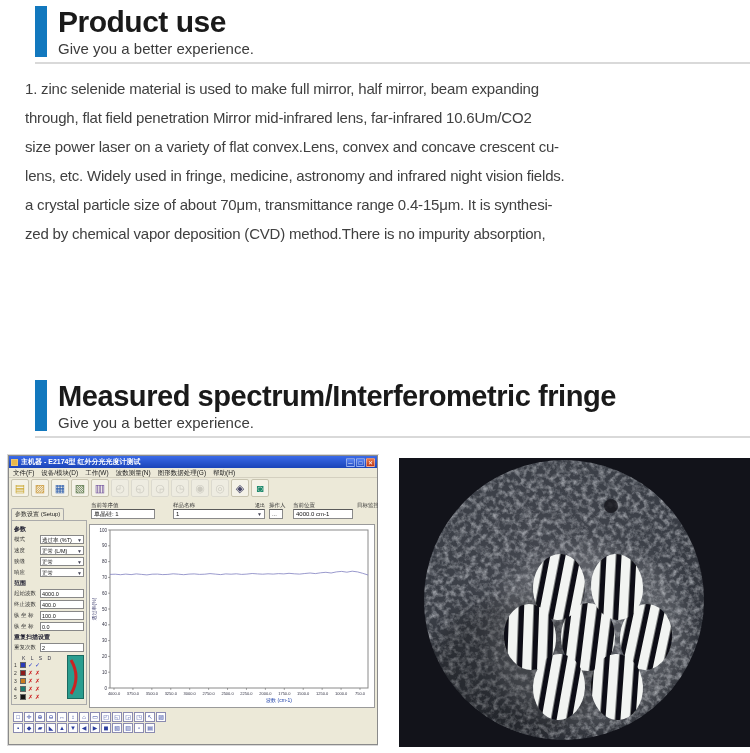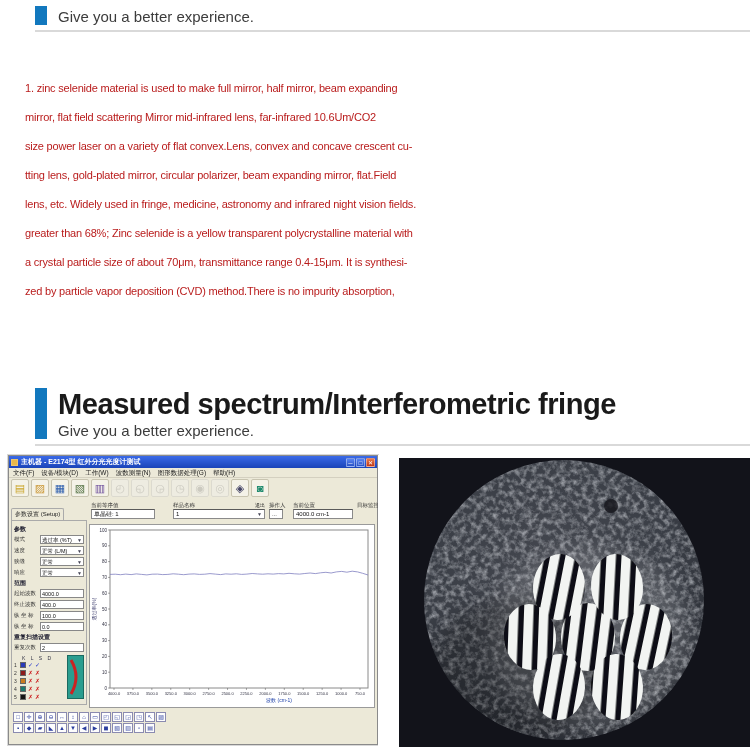--- a/index.html
+++ b/index.html
@@ -7,25 +7,25 @@
   body { font-family:"Liberation Sans", sans-serif; }
   .page { position:relative; width:750px; height:753px; background:#fff; overflow:hidden; }
 
   
   .sec-header { position:absolute; left:35px; right:0; border-bottom:2px solid #d9d9d9; padding-bottom:5px; }
   .sec-header .hrow { display:flex; align-items:stretch; }
   .accent-bar { width:12px; background:#1278be; margin-right:11px; }
   .htext h1 { font-size:30px; font-weight:800; letter-spacing:-0.5px; color:#1a1a1a; line-height:1.05; font-family:"Liberation Sans",sans-serif; }
   .htext .sub { font-size:15px; color:#3c3c3c; margin-top:2px; }
   #header-product { top:6px; }
-  #header-spectrum { top:388px; }
+  #header-spectrum { top:380px; }
   #header-spectrum .htext h1 { transform:scaleX(.97); transform-origin:left; }
 
   
-  .body-text { position:absolute; left:25px; top:74px; width:716px; color:#b91c1c; font-size:11px; }
+  .body-text { position:absolute; left:25px; top:74px; width:716px; color:#404040; font-size:15px; }
   .body-text .line { height:29px; line-height:29px; white-space:nowrap; letter-spacing:-0.2px; }
 
   
   .media-row { position:absolute; left:0; top:455px; width:750px; height:295px; }
 
   
   .software-window { position:absolute; left:8px; top:0; width:370px; height:290px;
       background:#ece9d8; border:1px solid #8a8a8a; outline:1px solid #d8d8d8; filter:blur(.3px); }
   .titlebar { position:absolute; left:0; top:0; right:0; height:12px;
       background:linear-gradient(#3a6ae8,#1a44b8); display:flex; align-items:center; padding:0 2px; }
@@ -83,34 +83,33 @@
 </style>
 </head>
 <body>
 
 <div class="page">
 
   <div class="sec-header" id="header-product">
     <div class="hrow">
       <div class="accent-bar"></div>
       <div class="htext">
+        <h1>Product use</h1>
         <div class="sub">Give you a better experience.</div>
       </div>
     </div>
   </div>
 
   <div class="body-text">
     <div class="line">1. zinc selenide material is used to make full mirror, half mirror, beam expanding</div>
-    <div class="line">mirror, flat field scattering Mirror mid-infrared lens, far-infrared 10.6Um/CO2</div>
+    <div class="line">through, flat field penetration Mirror mid-infrared lens, far-infrared 10.6Um/CO2</div>
     <div class="line">size power laser on a variety of flat convex.Lens, convex and concave crescent cu-</div>
-    <div class="line">tting lens, gold-plated mirror, circular polarizer, beam expanding mirror, flat.Field</div>
     <div class="line">lens, etc. Widely used in fringe, medicine, astronomy and infrared night vision fields.</div>
-    <div class="line">greater than 68%; Zinc selenide is a yellow transparent polycrystalline material with</div>
     <div class="line">a crystal particle size of about 70μm, transmittance range 0.4-15μm. It is synthesi-</div>
-    <div class="line">zed by particle vapor deposition (CVD) method.There is no impurity absorption,</div>
+    <div class="line">zed by chemical vapor deposition (CVD) method.There is no impurity absorption,</div>
   </div>
 
   <div class="sec-header" id="header-spectrum">
     <div class="hrow">
       <div class="accent-bar"></div>
       <div class="htext">
         <h1>Measured spectrum/Interferometric fringe</h1>
         <div class="sub">Give you a better experience.</div>
       </div>
     </div>

